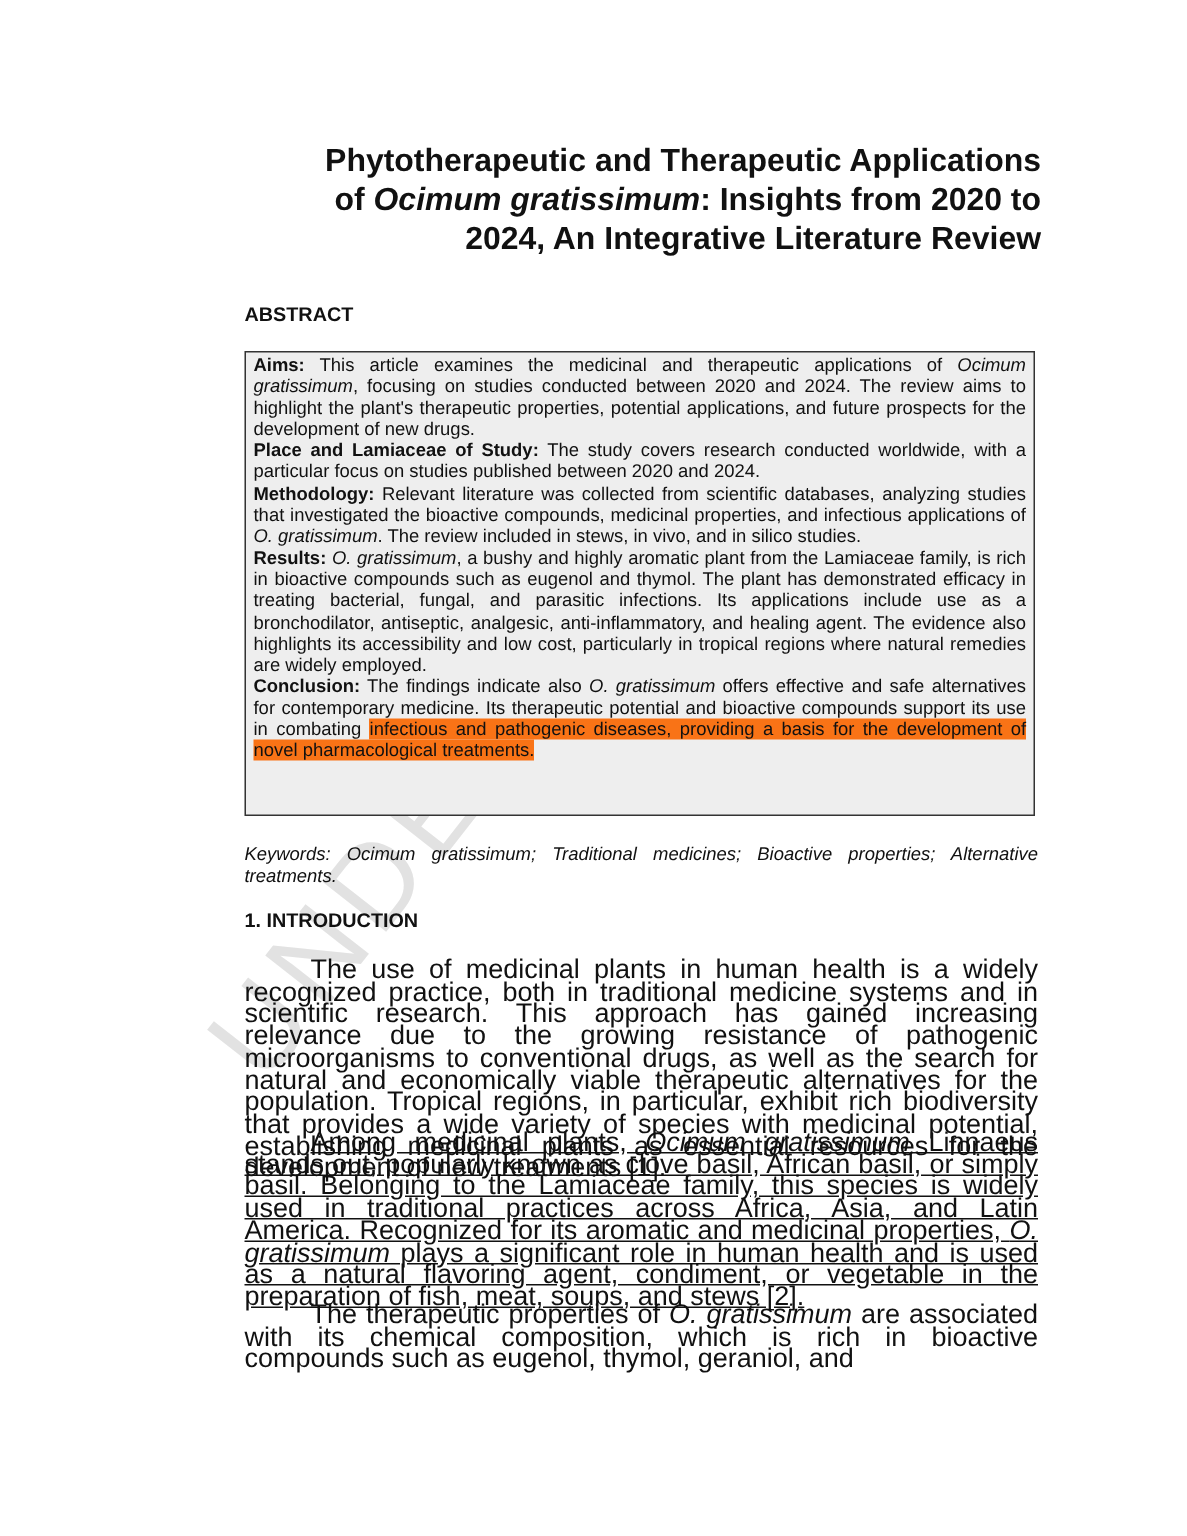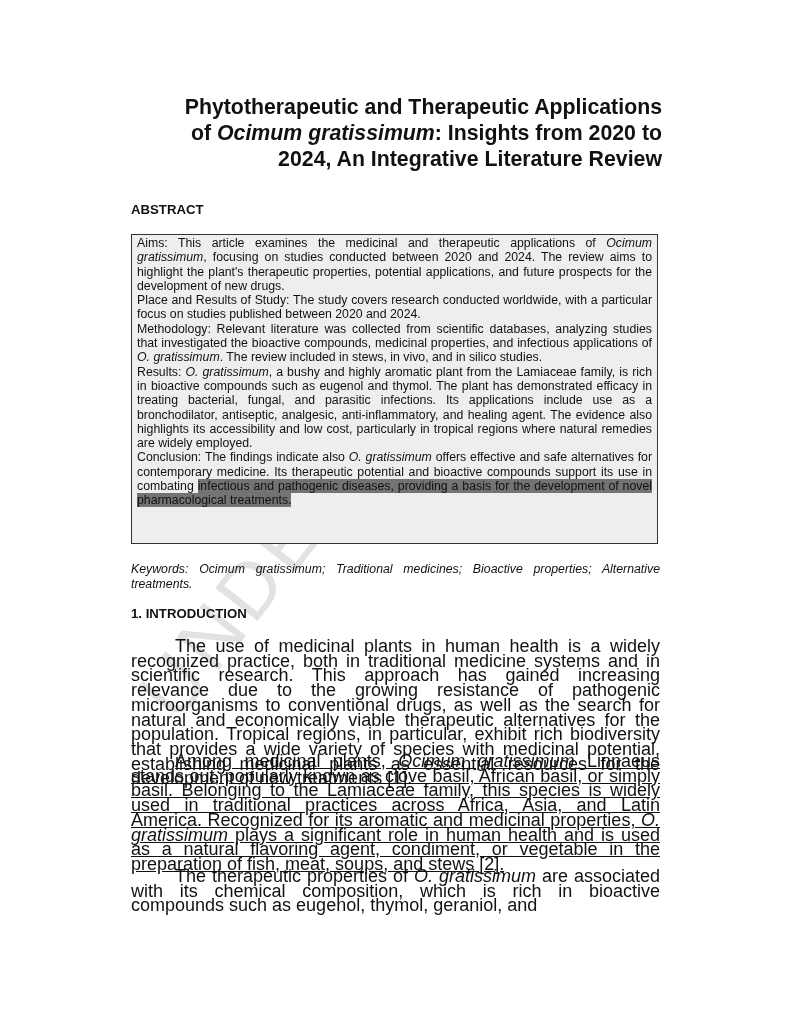--- a/index.html
+++ b/index.html
@@ -6,58 +6,58 @@
   body { width:791px; height:1024px; position:relative; overflow:hidden;
          font-family:"Liberation Sans", sans-serif; color:#111; }
   .page { position:absolute; left:0; top:0; width:791px; height:1024px; }
   .title { position:absolute; left:130px; top:94px; width:532px; text-align:right;
            font-weight:bold; font-size:21.3px; line-height:26px; color:#111; }
   .title i { font-style:italic; }
   .abstract-h { position:absolute; left:131px; top:202px; font-weight:bold; font-size:13.2px; }
   .abs-box { position:absolute; left:131px; top:234px; width:527px; height:310px;
              border:1px solid #333; background:#eeeeee; box-sizing:border-box; padding:1px 5px; }
   .abs-box p { margin:0; font-size:12.3px; line-height:14.3px; text-align:justify; }
-  .abs-box b { font-weight:normal; }
-  .hl { background:#737373; }
+  .abs-box b { font-weight:bold; }
+  .hl { background:#f97316; }
   .keywords { position:absolute; left:131px; top:562px; width:529px; font-style:italic;
               font-size:12.3px; line-height:14.6px; text-align:justify; }
   .sec { position:absolute; left:131px; top:606px; font-weight:bold; font-size:13.2px; }
   .para { position:absolute; left:131px; width:529px; font-size:18px; line-height:14.7px;
           text-align:justify; margin:0; text-indent:44px; }
   .p1 { top:639px; }
   .p2 { top:754px;text-decoration:underline; }
   .p3 { top:869px; }
   .watermark { position:absolute; left:100px; top:420px; width:560px; height:400px;
                overflow:hidden; pointer-events:none; }
   .watermark span { position:absolute; left:20px; top:260px; font-size:78px; color:#d9d9d9;
                     transform:rotate(-52deg); transform-origin:left top; letter-spacing:6px;
                     white-space:nowrap; opacity:0.75; }
   .behind { z-index:0; }
-  .front { z-index:2; }
+  .front { z-index:2;margin-left:32px; }
 </style>
 </head>
 <body>
 
 <div class="page">
 
   <div class="watermark behind">
     <span>UNDER P</span>
   </div>
 
   <div class="title front">
     <div>Phytotherapeutic and Therapeutic Applications</div>
     <div><span>of </span><i>Ocimum gratissimum</i><span>: Insights from 2020 to</span></div>
     <div>2024, An Integrative Literature Review</div>
   </div>
 
   <div class="abstract-h front">ABSTRACT</div>
 
   <div class="abs-box front">
     <p><b>Aims:</b><span> This article examines the medicinal and therapeutic applications of </span><i>Ocimum gratissimum</i><span>, focusing on studies conducted between 2020 and 2024. The review aims to highlight the plant's therapeutic properties, potential applications, and future prospects for the development of new drugs.</span></p>
-    <p><b>Place and Results of Study:</b><span> The study covers research conducted worldwide, with a particular focus on studies published between 2020 and 2024.</span></p>
+    <p><b>Place and Lamiaceae of Study:</b><span> The study covers research conducted worldwide, with a particular focus on studies published between 2020 and 2024.</span></p>
     <p><b>Methodology:</b><span> Relevant literature was collected from scientific databases, analyzing studies that investigated the bioactive compounds, medicinal properties, and infectious applications of </span><i>O. gratissimum</i><span>. The review included in stews, in vivo, and in silico studies.</span></p>
     <p><b>Results:</b> <i>O. gratissimum</i><span>, a bushy and highly aromatic plant from the Lamiaceae family, is rich in bioactive compounds such as eugenol and thymol. The plant has demonstrated efficacy in treating bacterial, fungal, and parasitic infections. Its applications include use as a bronchodilator, antiseptic, analgesic, anti-inflammatory, and healing agent. The evidence also highlights its accessibility and low cost, particularly in tropical regions where natural remedies are widely employed.</span></p>
     <p><b>Conclusion:</b><span> The findings indicate also </span><i>O. gratissimum</i><span> offers effective and safe alternatives for contemporary medicine. Its therapeutic potential and bioactive compounds support its use in combating </span><span class="hl">infectious and pathogenic diseases, providing a basis for the development of novel pharmacological treatments.</span></p>
   </div>
 
   <div class="keywords front">Keywords: Ocimum gratissimum; Traditional medicines; Bioactive properties; Alternative treatments.</div>
 
   <div class="sec front">1. INTRODUCTION</div>
 
   <p class="para p1 front">The use of medicinal plants in human health is a widely recognized practice, both in traditional medicine systems and in scientific research. This approach has gained increasing relevance due to the growing resistance of pathogenic microorganisms to conventional drugs, as well as the search for natural and economically viable therapeutic alternatives for the population. Tropical regions, in particular, exhibit rich biodiversity that provides a wide variety of species with medicinal potential, establishing medicinal plants as essential resources for the development of new treatments [1].</p>

